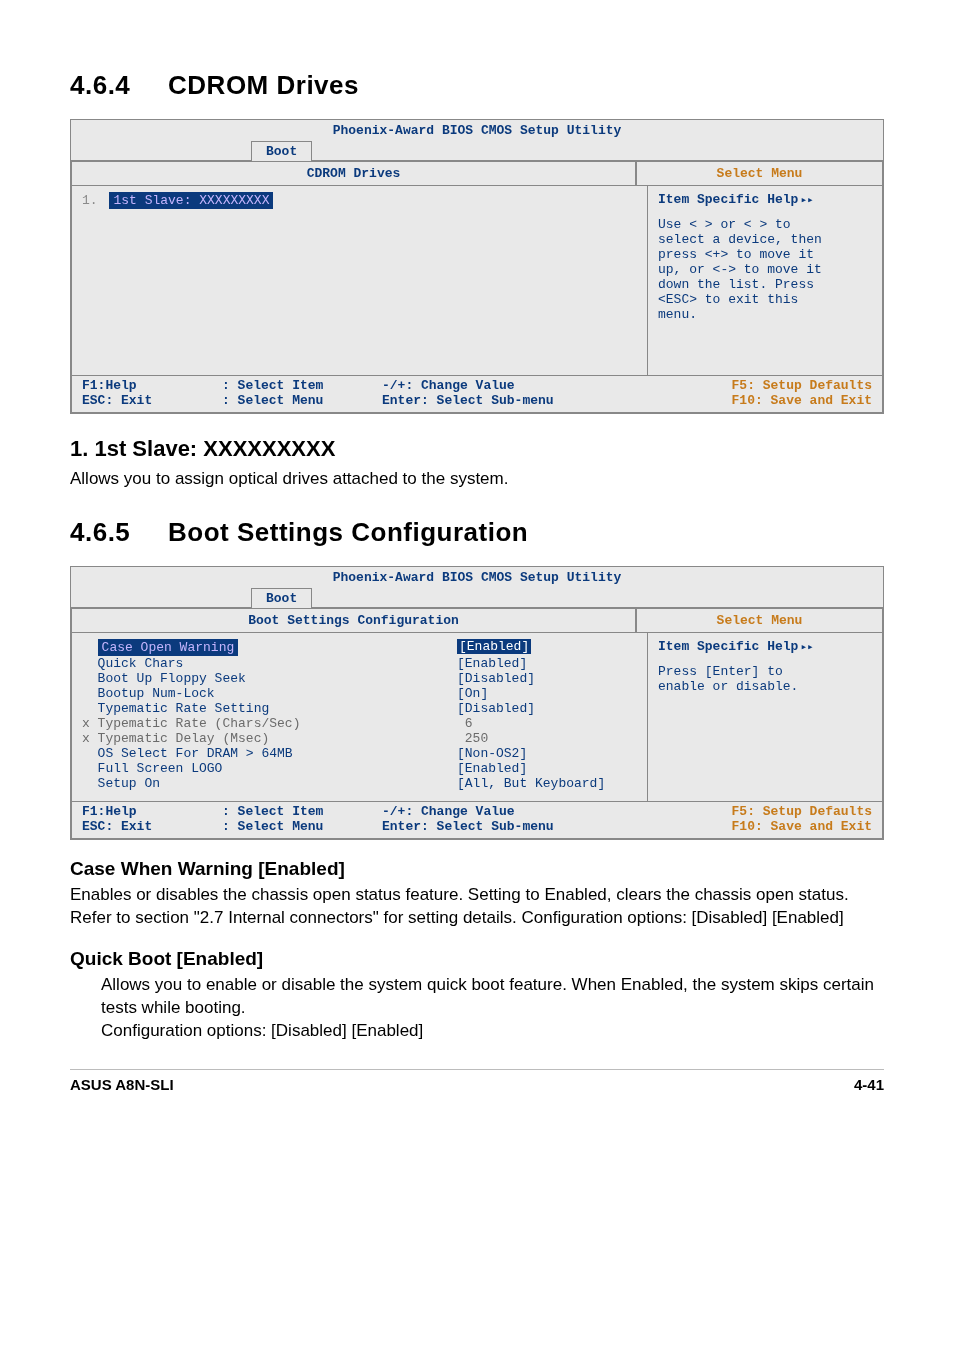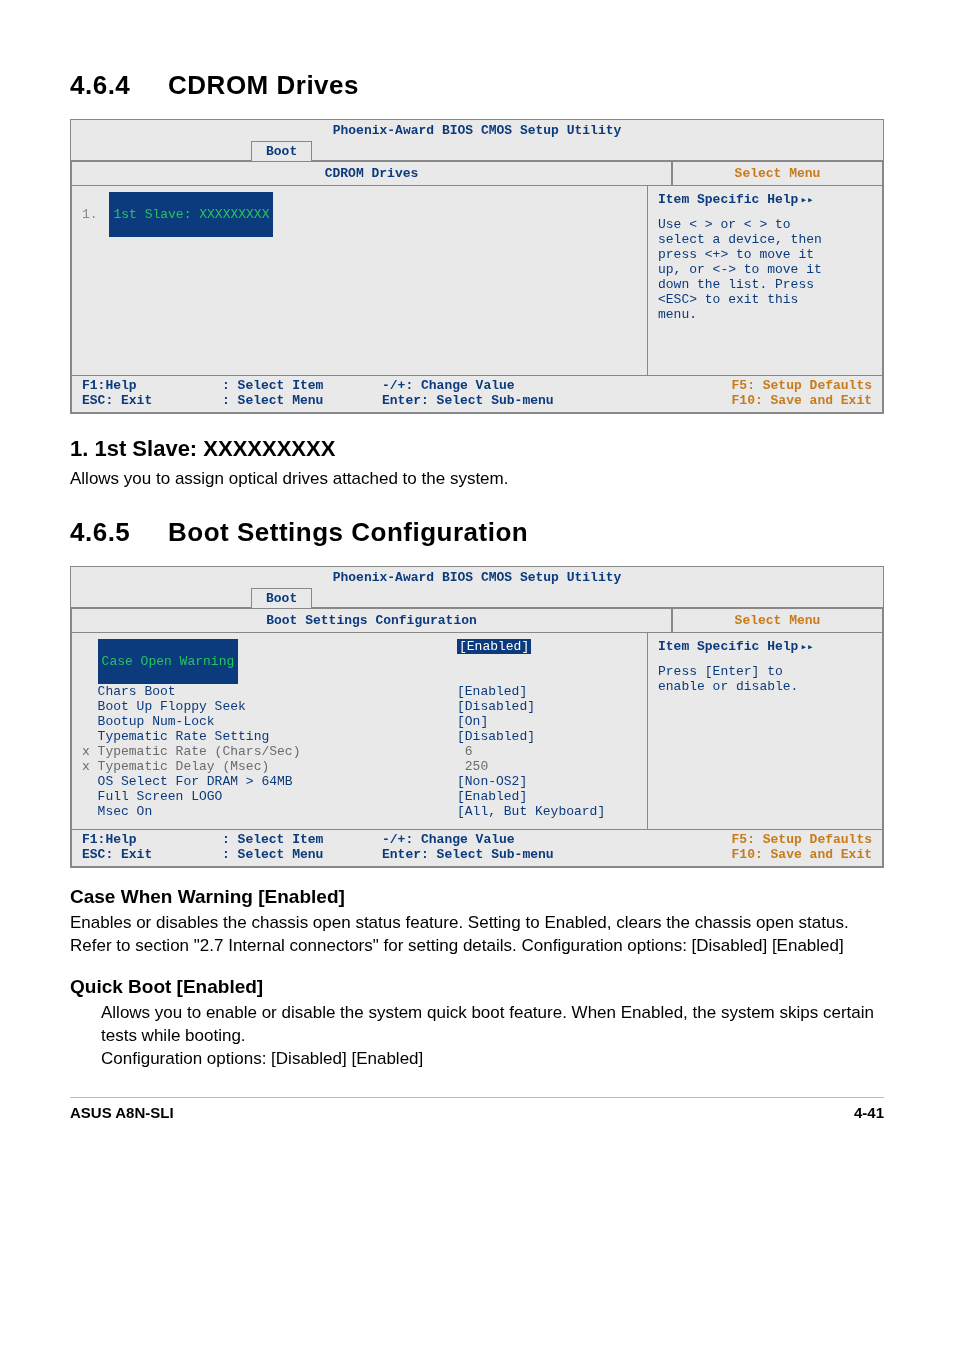--- a/index.html
+++ b/index.html
@@ -72,21 +72,21 @@
   .bios-left, .bios-right {
     border: 1px solid #888;
   }
   .bios-left {
     flex: 1;
     padding: 4px 8px;
     text-align: center;
     font-weight: bold;
   }
   .bios-right {
-    width: 211px;
+    width: 247px;
     padding: 4px 8px;
     text-align: center;
     font-weight: bold;
     color: #c77b1b;
   }
   .bios-main {
     display: flex;
   }
   .bios-main-left {
     flex: 1;
@@ -101,22 +101,22 @@
     border-right: 1px solid #888;
     border-bottom: 1px solid #888;
     padding: 6px 16px 10px 10px;
     color: #0b3a7d;
   }
   .bios-main-right.small { min-height:150px; }
   .help-head { font-weight: bold; }
   .arrows::after { content: "\25B8\25B8"; font-size:11px; margin-left:2px; }
   .sel-row {
     background: #0b3a7d;
-    color: #22c55e;
-    padding: 15px 4px;
+    color: #c4b5fd;
+    padding: 1px 4px;
     display: inline-block;
   }
   .num-dim { color: #8a8a8a; margin-right:4px;}
   .settings-grid {
     display: grid;
     grid-template-columns: 1fr 180px;
     row-gap: 0;
     font-size: 13px;
   }
   .settings-grid .lbl { white-space: pre; }
@@ -217,37 +217,37 @@
     </div>
     <div class="bios-top">
       <div class="bios-left">Boot Settings Configuration</div>
       <div class="bios-right">Select Menu</div>
     </div>
     <div class="bios-main">
       <div class="bios-main-left" style="min-height:160px">
         <div class="settings-grid" id="settings-grid">
             <div class="lbl">  <span class="sel-row">Case Open Warning</span></div>
             <div class="val"><span class="sel-val">[Enabled]</span></div>
-            <div class="lbl">  Chars Boot</div>
+            <div class="lbl">  Quick Chars</div>
             <div class="val">[Enabled]</div>
             <div class="lbl">  Boot Up Floppy Seek</div>
             <div class="val">[Disabled]</div>
             <div class="lbl">  Bootup Num-Lock</div>
             <div class="val">[On]</div>
             <div class="lbl">  Typematic Rate Setting</div>
             <div class="val">[Disabled]</div>
             <div class="lbl gray">x Typematic Rate (Chars/Sec)</div>
             <div class="val gray"> 6</div>
             <div class="lbl gray">x Typematic Delay (Msec)</div>
             <div class="val gray"> 250</div>
             <div class="lbl">  OS Select For DRAM &gt; 64MB</div>
             <div class="val">[Non-OS2]</div>
             <div class="lbl">  Full Screen LOGO</div>
             <div class="val">[Enabled]</div>
-            <div class="lbl">  Msec On</div>
+            <div class="lbl">  Setup On</div>
             <div class="val">[All, But Keyboard]</div>
           </div>
       </div>
       <div class="bios-main-right small">
         <div class="help-head"><span>Item Specific Help</span><span class="arrows"></span></div>
         <div style="height:10px"></div>
         <div style="white-space:pre-line;">Press [Enter] to
 enable or disable.</div>
       </div>
     </div>

